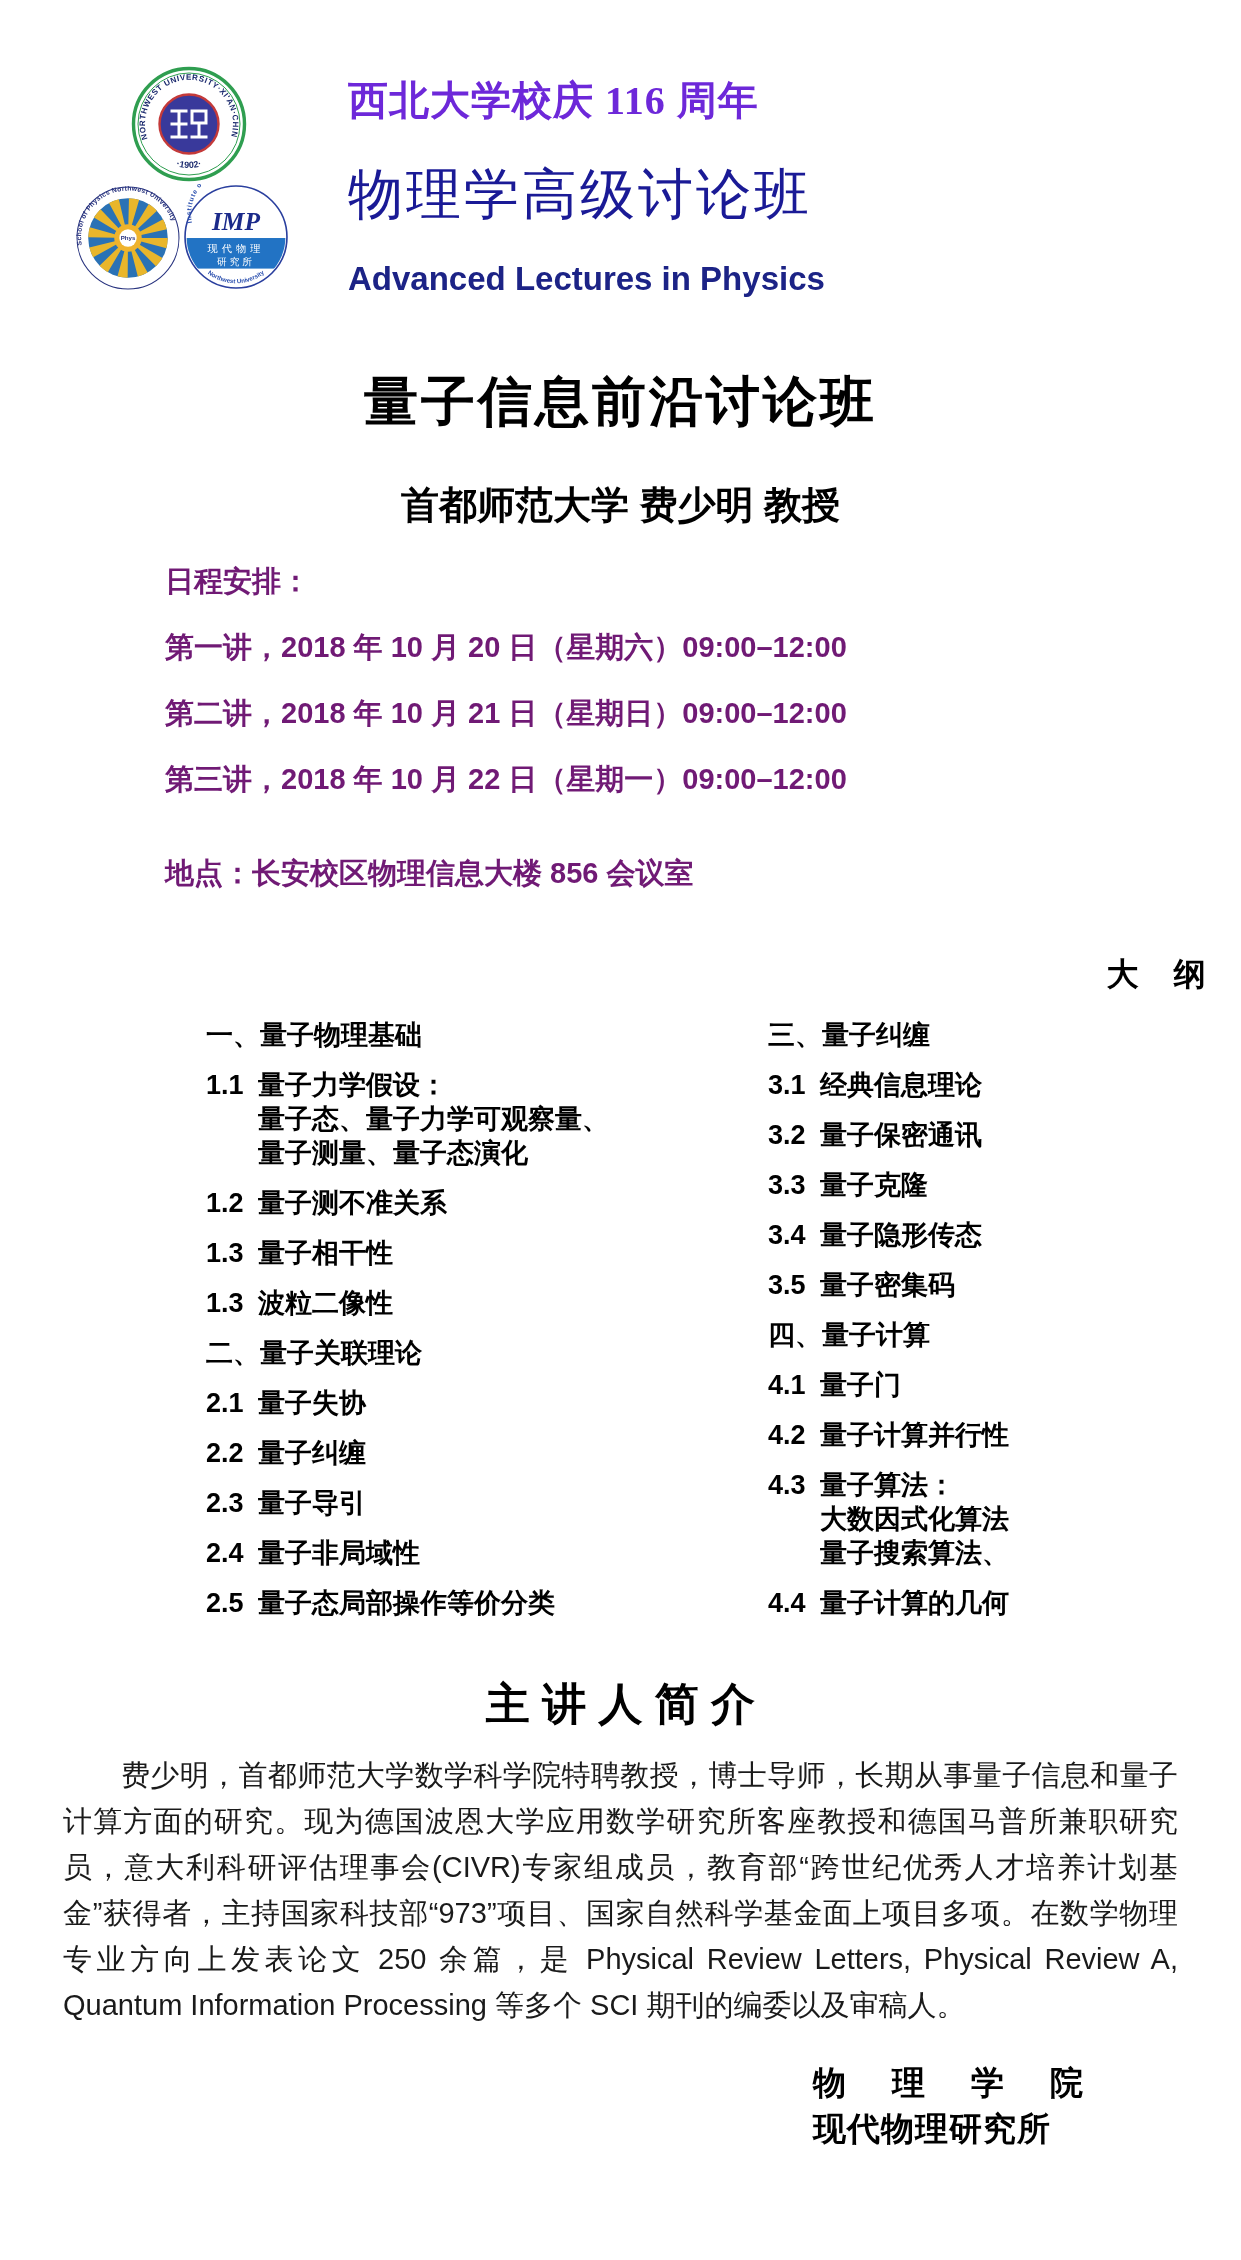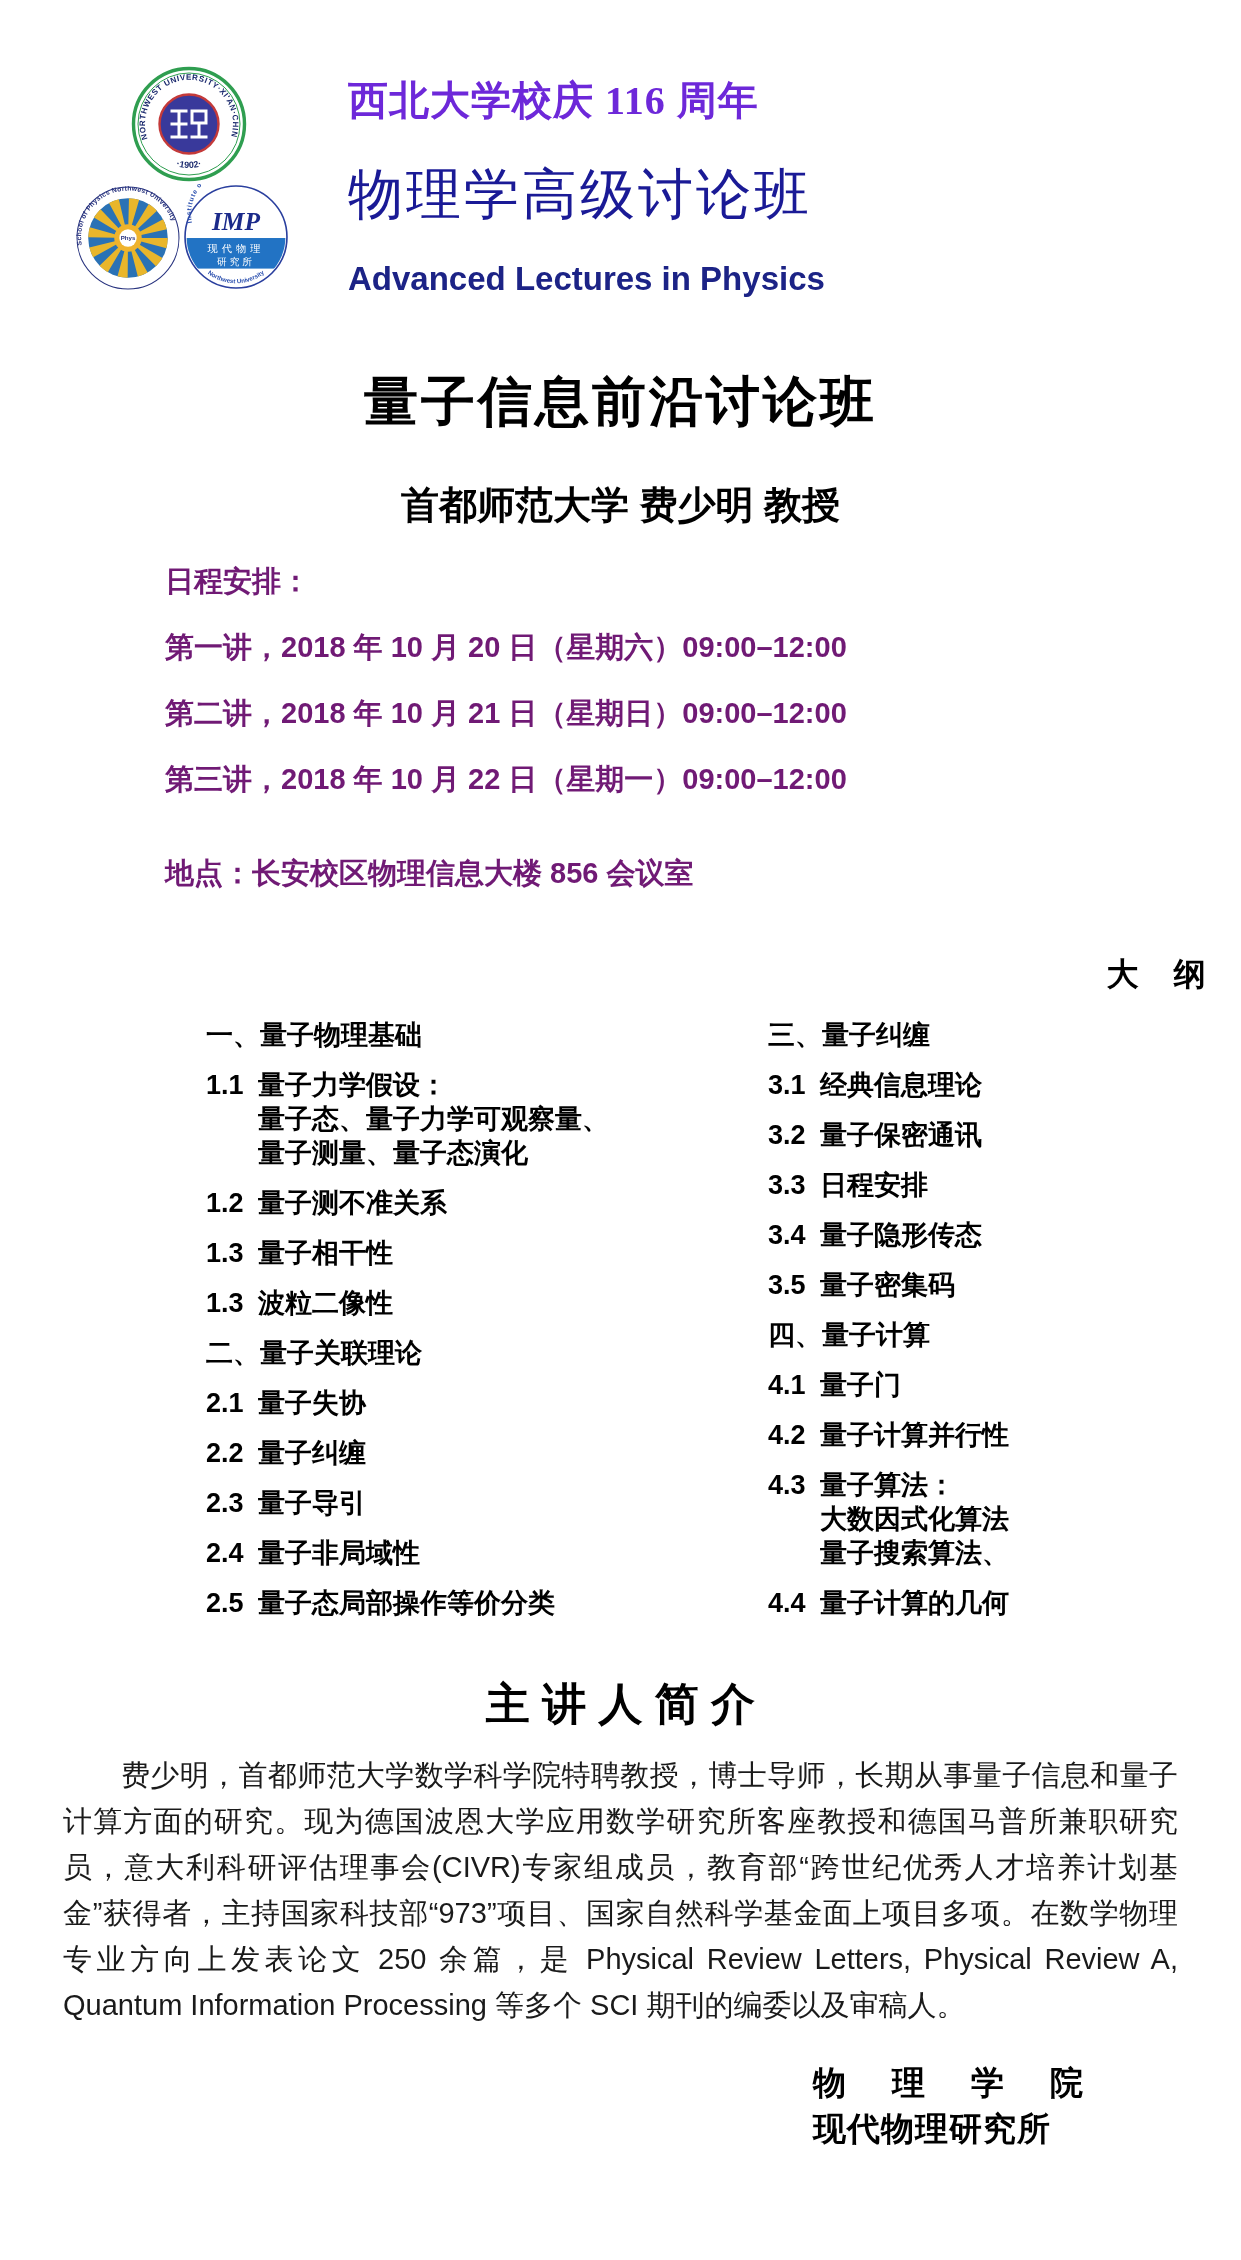--- a/index.html
+++ b/index.html
@@ -257,21 +257,21 @@
     </div>
     <div class="o-item">
       <div class="o-row">
           <span class="o-num">3.2</span>
           <span class="o-txt">量子保密通讯</span>
         </div>
     </div>
     <div class="o-item">
       <div class="o-row">
           <span class="o-num">3.3</span>
-          <span class="o-txt">日程安排</span>
+          <span class="o-txt">量子克隆</span>
         </div>
     </div>
     <div class="o-item">
       <div class="o-row">
           <span class="o-num">3.4</span>
           <span class="o-txt">量子隐形传态</span>
         </div>
     </div>
     <div class="o-item">
       <div class="o-row">

